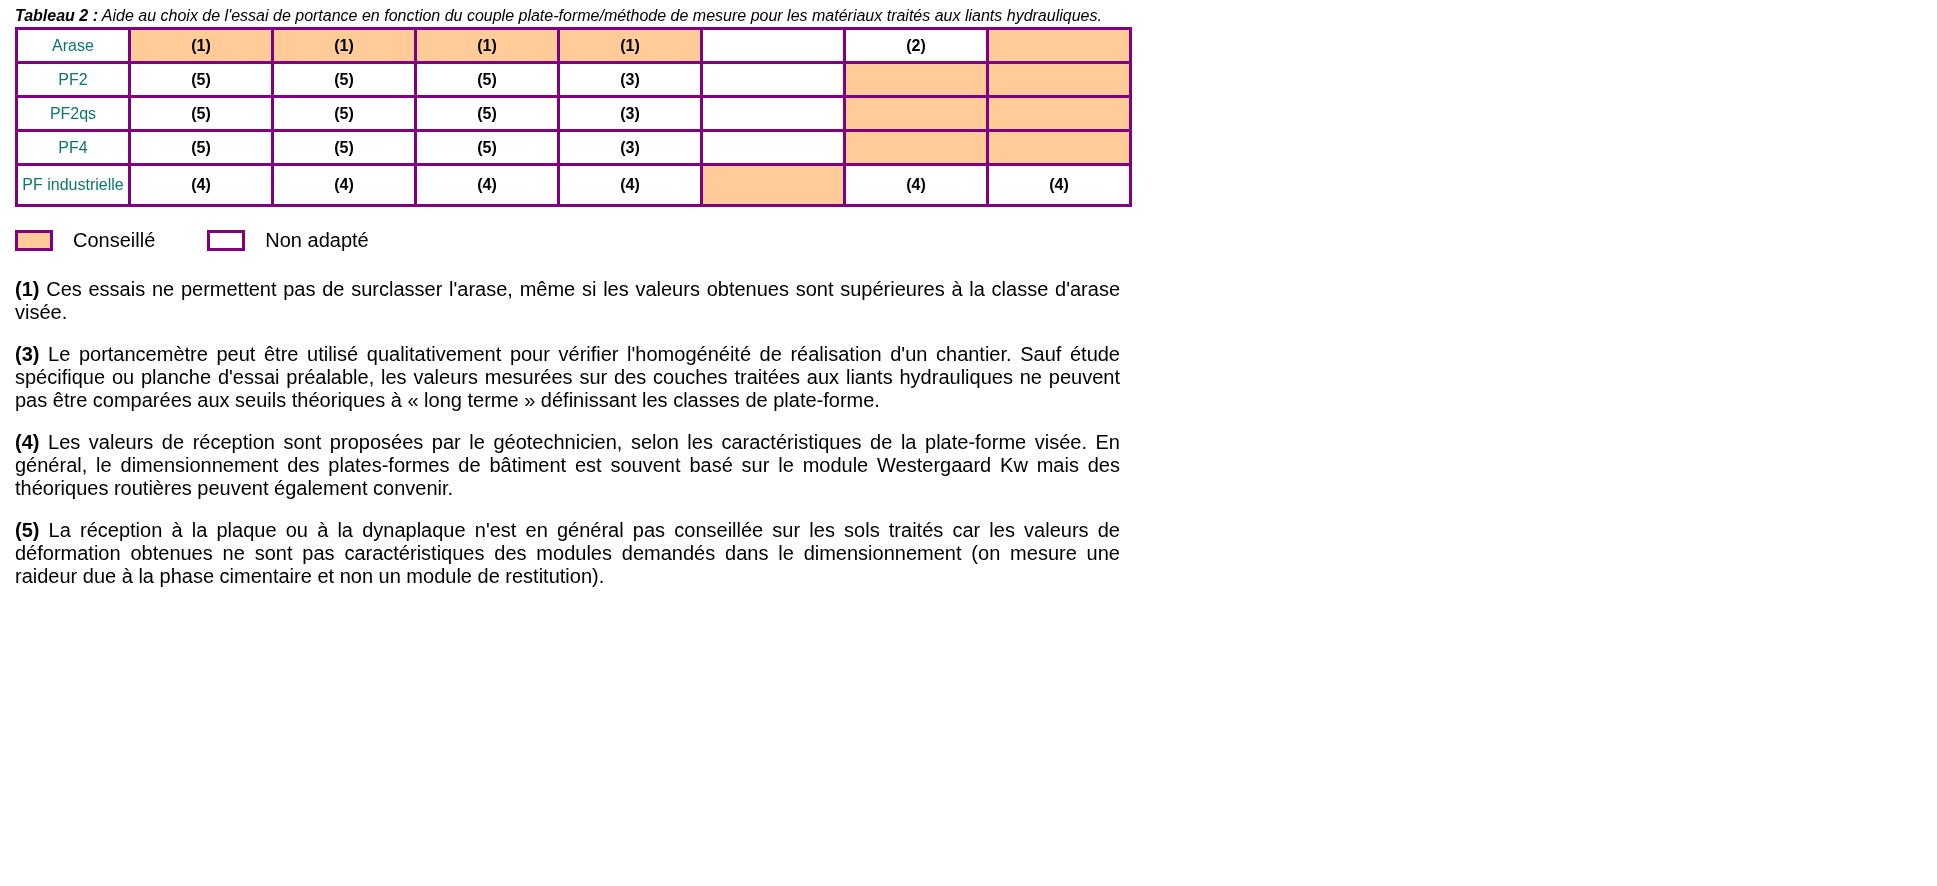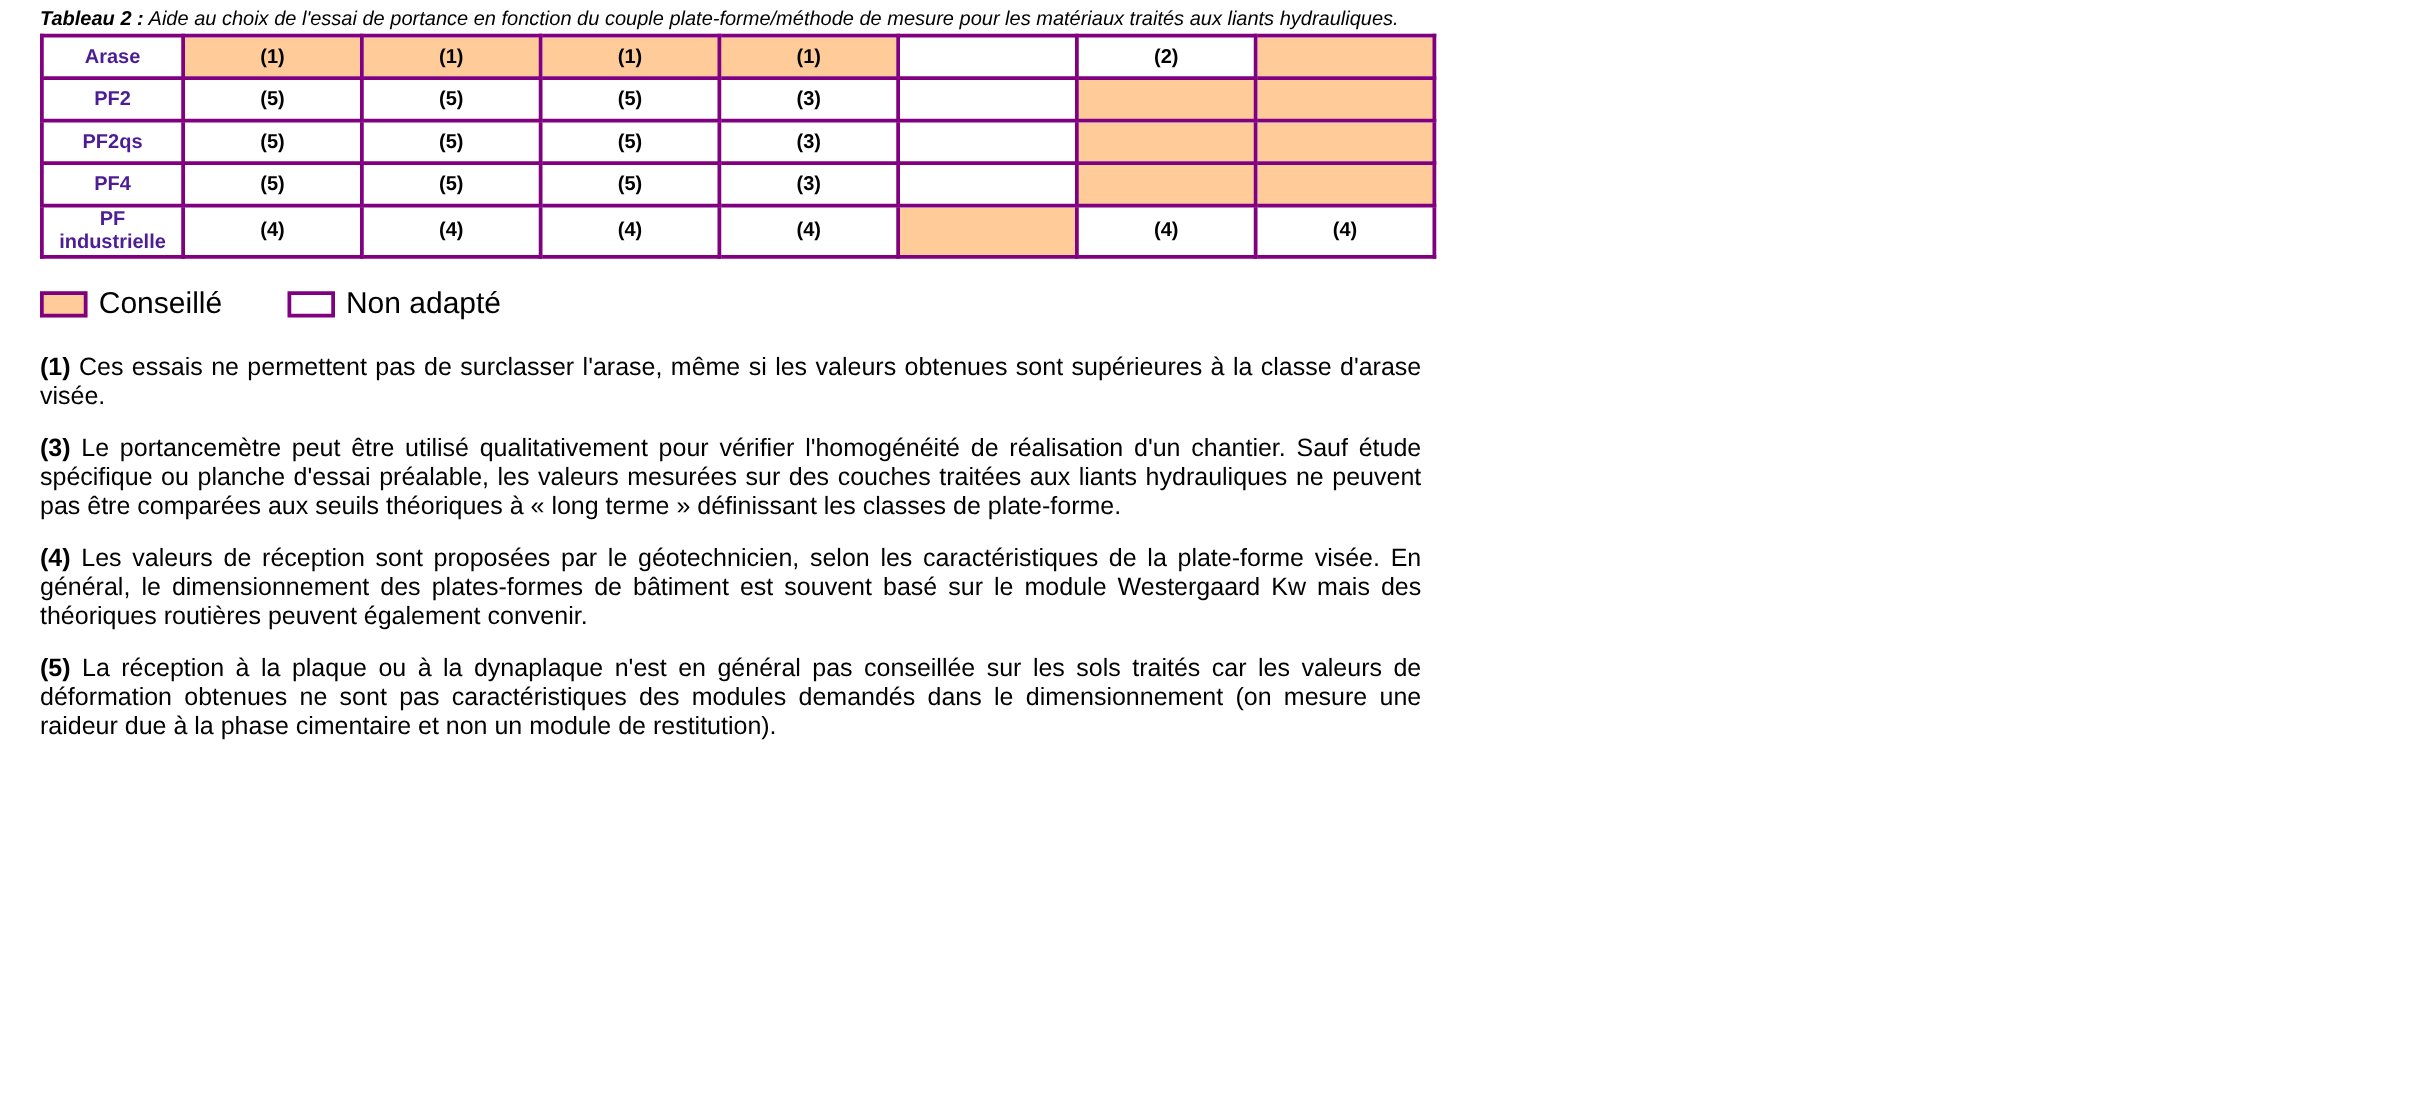--- a/index.html
+++ b/index.html
@@ -1,43 +1,43 @@
 <!DOCTYPE html>
 <html><head>
 <meta charset="utf-8">
 <style>
   html, body { margin:0; padding:0; }
   body {
     width:1937px; height:886px; background:#ffffff; overflow:hidden;
     font-family:"Liberation Sans", sans-serif; color:#000;
   }
-  .page { padding:5px 0 0 32px; }
+  .page { padding:5px 0 0 15px; }
 
   .doc-title { font-style:italic; font-size:16px; line-height:21px; max-width:1095px; margin:0 0 1px 0; }
   .doc-title b { font-weight:bold; }
 
   table.matrix { border-collapse:collapse; table-layout:fixed; }
   .matrix th, .matrix td {
     border:3px solid #800080; text-align:center; vertical-align:middle;
     padding:0 2px; background:#ffffff; overflow:hidden;
   }
   .matrix .corner { border:none; background:transparent; }
   .colhead { color:#ED7C31; font-weight:bold; font-size:17px; line-height:20px; }
-  .rowlabel { color:#4c1d95; font-weight:bold; font-size:16px; line-height:18px; }
+  .rowlabel { color:#0f766e; font-weight:normal; font-size:16px; line-height:18px; }
   .val { font-weight:bold; font-size:16px; color:#000; }
   .c { background:#FFCC99 !important; }
   tr.hdr { height:50px; }
   tr.brow { height:34px; }
   tr.lrow { height:41px; }
 
   .legend { display:flex; align-items:center; margin:22px 0 26px 0; }
   .swatch { width:38px; height:21px; border:3px solid #800080; box-sizing:border-box; flex:0 0 auto; }
   .swatch.orange { background:#FFCC99; }
   .swatch.blank { background:#ffffff; }
-  .legend-label { font-size:24px; margin-left:9px; }
+  .legend-label { font-size:20px; margin-left:20px; }
   .legend-gap { width:52px; flex:0 0 auto; }
 
   .footnotes { width:1105px; }
   .footnote { font-size:20px; line-height:23px; text-align:justify; margin:0 0 19px 0; }
   .footnote b { font-weight:bold; }
 </style>
 </head>
 <body>
 
 <div class="page">

